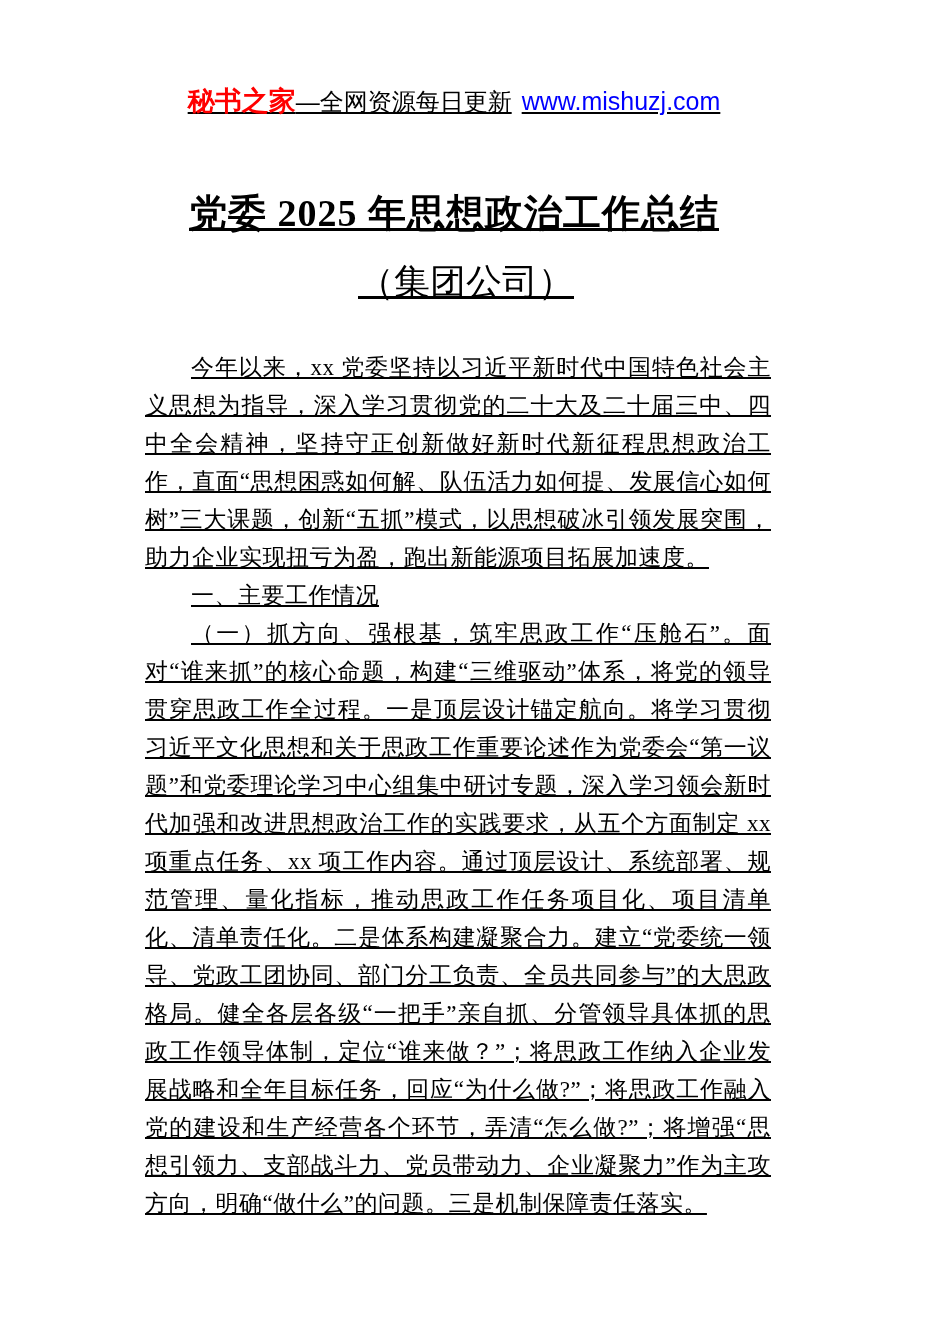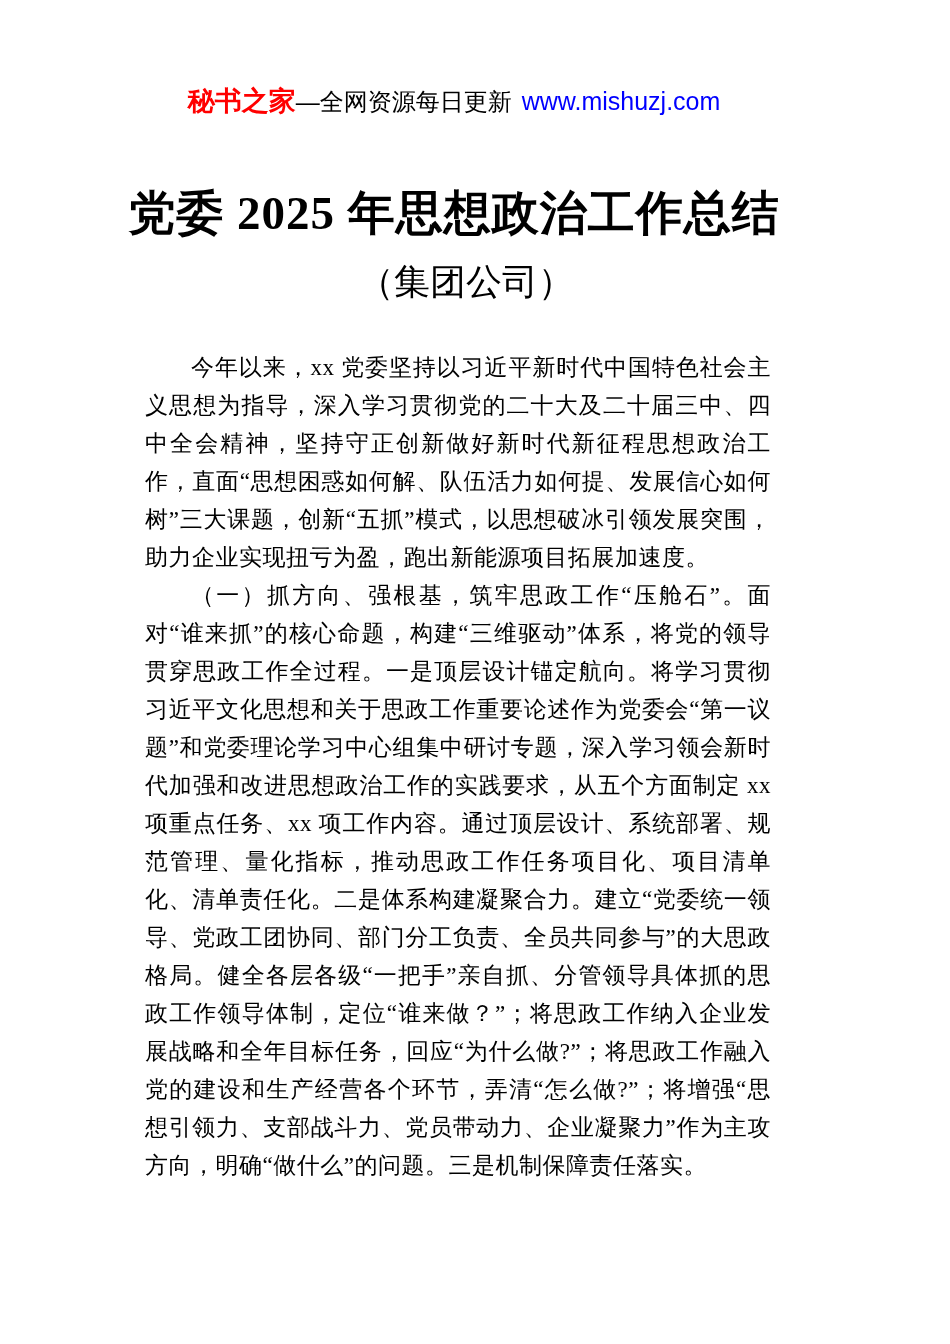--- a/index.html
+++ b/index.html
@@ -9,20 +9,21 @@
     background: #ffffff;
     font-family: "Liberation Serif", "DejaVu Serif", serif;
     color: #000000;
   }
   .page {
     width: 908px;
     height: 1344px;
     box-sizing: border-box;
     overflow: hidden;
     background: #ffffff;
+    text-decoration: underline;
   }
   .site-header {
     margin-top: 88px;
     text-align: center;
     font-family: "Liberation Sans", "DejaVu Sans", sans-serif;
     font-size: 24px;
     line-height: 27px;
     white-space: nowrap;
   }
   .site-brand {
@@ -38,21 +39,21 @@
     color: #0000ff;
     font-size: 25px;
     margin-left: 10px;
     cursor: pointer;
   }
   h1.doc-title {
     margin: 76px 0 0 0;
     text-align: center;
     font-family: "Liberation Serif", "DejaVu Serif", serif;
     font-weight: bold;
-    font-size: 47px;
+    font-size: 38px;
     line-height: 44px;
     letter-spacing: 1px;
   }
   h2.doc-subtitle {
     margin: 25px 0 0 0;
     text-align: center;
     font-family: "Liberation Serif", "DejaVu Serif", serif;
     font-weight: normal;
     font-size: 36px;
     line-height: 44px;
@@ -79,16 +80,17 @@
   <div class="site-header">
     <span class="site-brand">秘书之家</span><span class="site-tagline">—全网资源每日更新</span><span class="site-url">www.mishuzj.com</span>
   </div>
 
   <h1 class="doc-title">党委 2025 年思想政治工作总结</h1>
 
   <h2 class="doc-subtitle">（集团公司）</h2>
 
   <div class="doc-body">
     <p>今年以来，xx 党委坚持以习近平新时代中国特色社会主义思想为指导，深入学习贯彻党的二十大及二十届三中、四中全会精神，坚持守正创新做好新时代新征程思想政治工作，直面“思想困惑如何解、队伍活力如何提、发展信心如何树”三大课题，创新“五抓”模式，以思想破冰引领发展突围，助力企业实现扭亏为盈，跑出新能源项目拓展加速度。</p>
+    <p>一、主要工作情况</p>
     <p>（一）抓方向、强根基，筑牢思政工作“压舱石”。面对“谁来抓”的核心命题，构建“三维驱动”体系，将党的领导贯穿思政工作全过程。一是顶层设计锚定航向。将学习贯彻习近平文化思想和关于思政工作重要论述作为党委会“第一议题”和党委理论学习中心组集中研讨专题，深入学习领会新时代加强和改进思想政治工作的实践要求，从五个方面制定 xx 项重点任务、xx 项工作内容。通过顶层设计、系统部署、规范管理、量化指标，推动思政工作任务项目化、项目清单化、清单责任化。二是体系构建凝聚合力。建立“党委统一领导、党政工团协同、部门分工负责、全员共同参与”的大思政格局。健全各层各级“一把手”亲自抓、分管领导具体抓的思政工作领导体制，定位“谁来做？”；将思政工作纳入企业发展战略和全年目标任务，回应“为什么做?”；将思政工作融入党的建设和生产经营各个环节，弄清“怎么做?”；将增强“思想引领力、支部战斗力、党员带动力、企业凝聚力”作为主攻方向，明确“做什么”的问题。三是机制保障责任落实。</p>
   </div>
 
 </div>
 
 </body></html>

